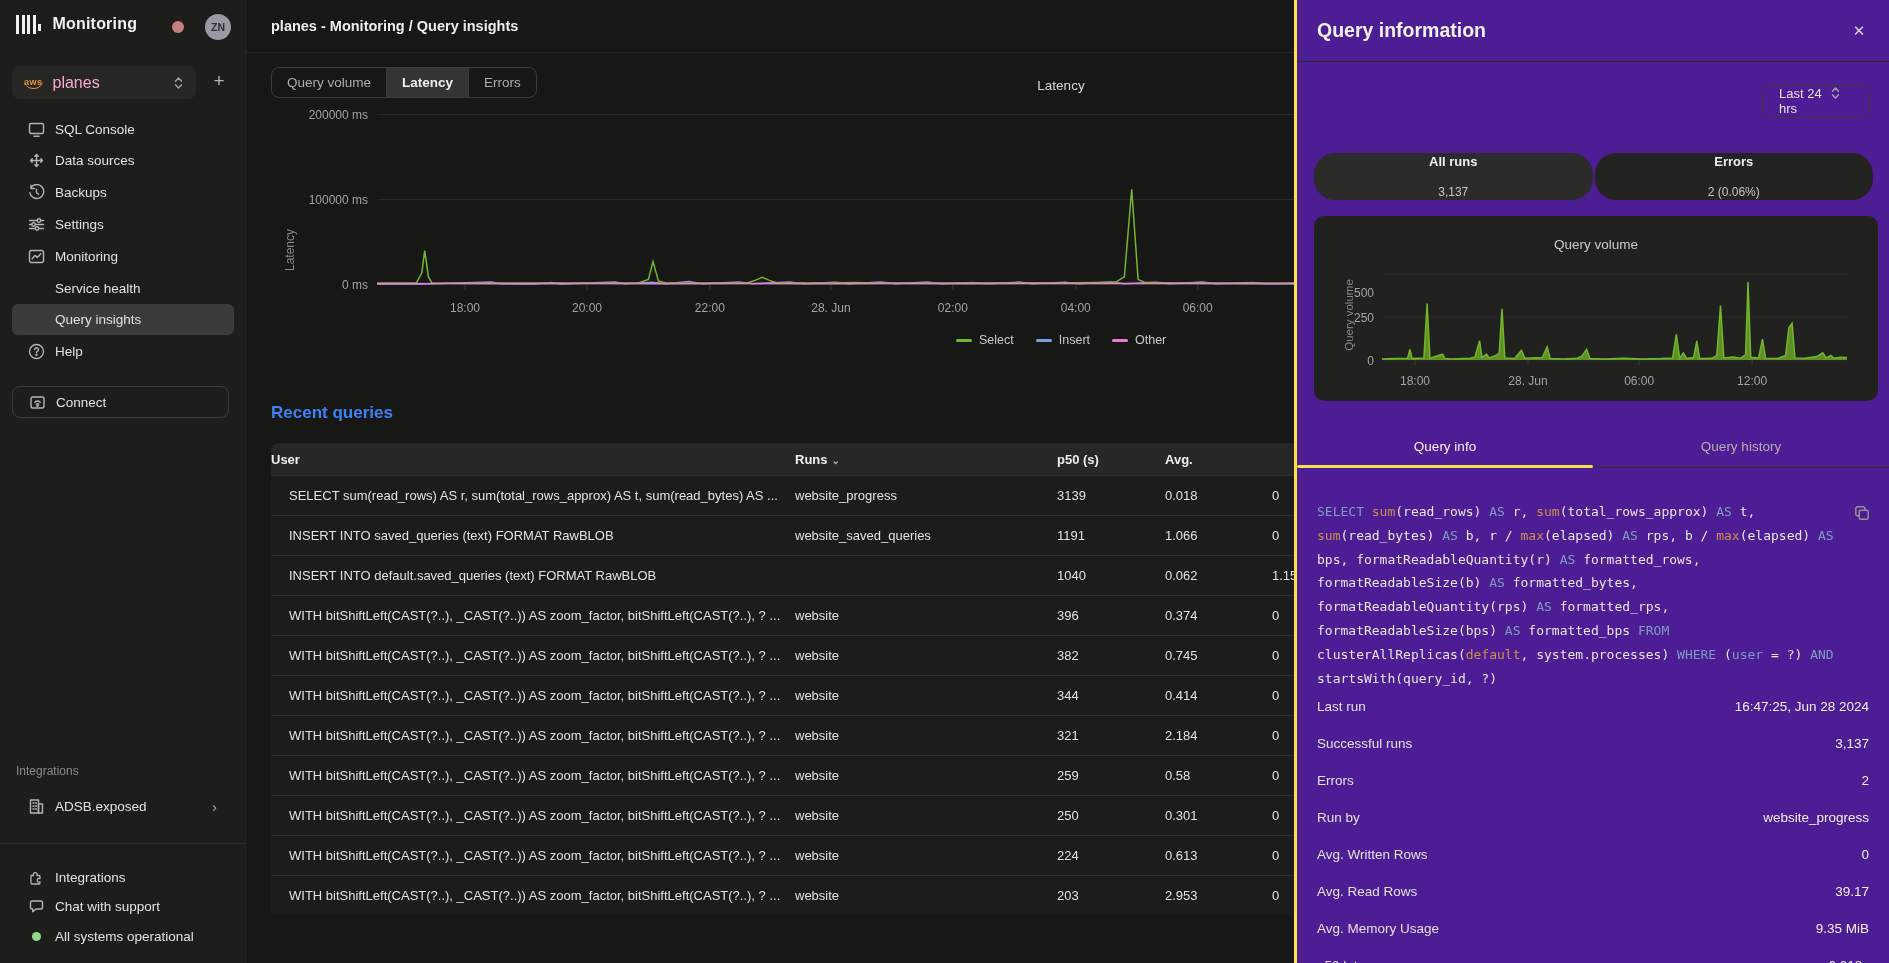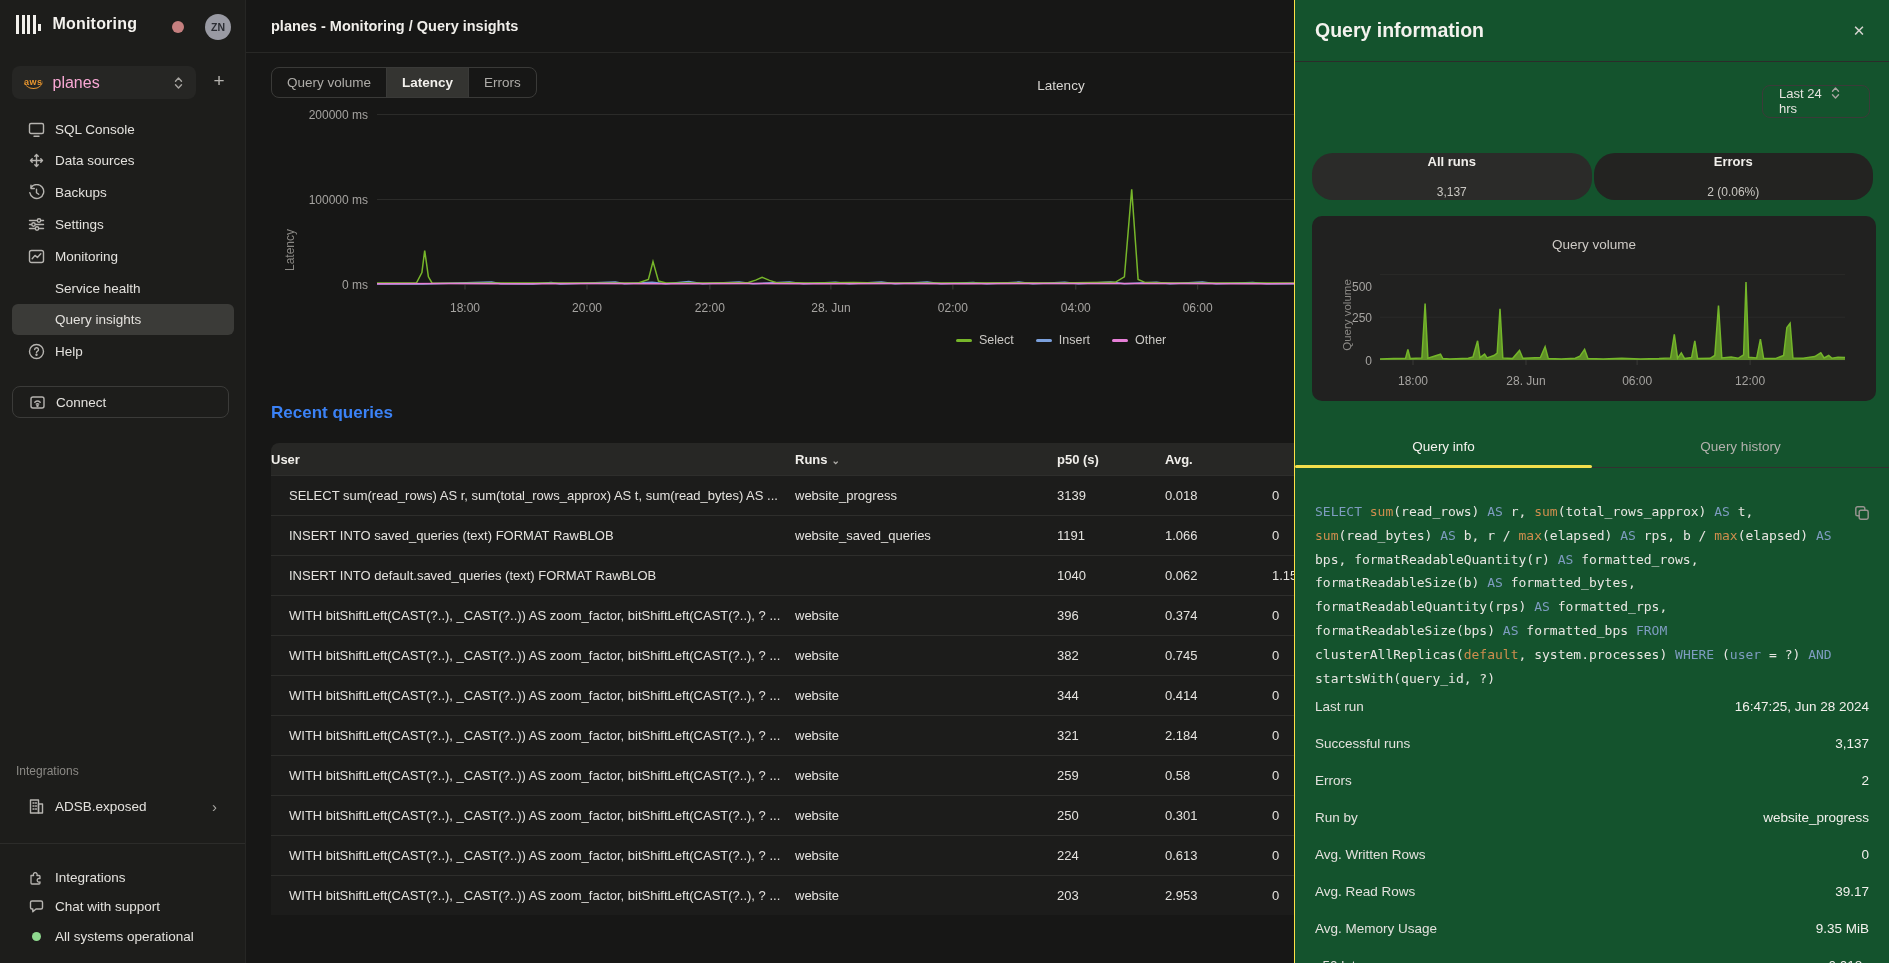--- a/index.html
+++ b/index.html
@@ -56,21 +56,21 @@
   .qtable { position:absolute; top:443px; left:25px; width:1121px; }
   .thead { display:grid; grid-template-columns:524px 262px 108px 107px 120px; height:32px; align-items:center; background:#272725; border-radius:8px 8px 0 0; }
   .thead > div { font-size:13px; font-weight:700; color:#f0eeea; }
   .thead .c-query { padding-left:18px; }
   .sort-chev { font-size:10px; color:#b3b1ad; margin-left:4px; }
   .trow { display:grid; grid-template-columns:524px 262px 108px 107px 120px; height:40px; align-items:center; background:#1c1c1b; border-top:1px solid #2e2e2c; cursor:pointer; }
   .trow > div { font-size:13px; color:#e4e2de; white-space:nowrap; overflow:hidden; }
   .trow .c-query { padding-left:18px; }
 
   
-  .panel { position:relative; width:595px; flex:0 0 595px; background:#14532d; border-left:1px solid #fde047; }
+  .panel { position:relative; width:595px; flex:0 0 595px; background:#4c1d95; border-left:3px solid #fde047; }
   .panel-header { position:absolute; top:0; left:0; right:0; height:62px; border-bottom:1px solid #2c2c2a; display:flex; align-items:center; }
   .panel-title { font-size:19.5px; font-weight:700; color:#f4f2ee; margin-left:20px; }
   .close-btn { position:absolute; right:20px; top:21px; width:20px; height:20px; font-size:15px; color:#d6d4d0; text-align:center; line-height:20px; cursor:pointer; }
   .range-btn { position:absolute; top:85px; right:19px; width:108px; height:33px; border:1px solid #3b3b39; border-radius:8px; display:flex; padding:0 28px 0 16px; cursor:pointer; }
   .range-label { flex:1; font-size:13px; color:#e6e4e0; }
   .segment { position:absolute; top:153px; left:17px; right:16px; height:47px; display:flex; gap:2px; border-radius:10px; overflow:hidden; }
   .seg-cell { flex:1; display:flex; flex-direction:column; align-items:center; justify-content:center; gap:16px; background:#232321; cursor:pointer;border-radius:21px; }
   .seg-cell.active { background:#2b2b29; }
   .seg-label { font-size:13px; font-weight:700; color:#f1efeb; }
   .seg-value { font-size:12px; color:#c9c7c2; }
@@ -417,21 +417,21 @@
         <span class="seg-value">2 (0.06%)</span>
       </div>
     </div>
 
     <div class="qv-card">
       <div class="qv-title">Query volume</div>
       <div class="qv-ylabel">Query volume</div>
       <div class="ytick-box" id="qv-yticks">
           <span class="ytick" style="bottom: -8px;">0</span>
           <span class="ytick" style="bottom: 34.7885px;">250</span>
-          <span class="ytick" style="bottom: 66px;">500</span>
+          <span class="ytick" style="bottom: 60px;">500</span>
         </div>
       <svg id="qv-plot" width="465" height="95" viewBox="0 0 465 95">
           <line x1="0" x2="465" y1="89.0" y2="89.0" stroke="#2b2b29" stroke-width="1"></line>
           <line x1="0" x2="465" y1="46.2" y2="46.2" stroke="#2b2b29" stroke-width="1"></line>
           <line x1="0" x2="465" y1="3.4" y2="3.4" stroke="#2b2b29" stroke-width="1"></line>
           <line x1="33.0" x2="33.0" y1="89" y2="94" stroke="#3a3a37" stroke-width="1"></line>
           <line x1="146.0" x2="146.0" y1="89" y2="94" stroke="#3a3a37" stroke-width="1"></line>
           <line x1="257.1" x2="257.1" y1="89" y2="94" stroke="#3a3a37" stroke-width="1"></line>
           <line x1="370.1" x2="370.1" y1="89" y2="94" stroke="#3a3a37" stroke-width="1"></line>
           <polygon points="0,89 0.0,88.0 13.9,87.6 25.6,87.3 27.9,78.4 30.2,87.6 41.9,86.9 45.1,32.5 47.9,87.3 60.5,83.2 62.8,87.6 69.8,88.0 88.3,87.3 93.0,85.9 97.6,69.8 100.0,86.6 104.6,83.2 107.0,86.9 113.9,84.5 117.2,82.2 120.0,37.7 122.8,86.9 132.5,87.6 139.5,79.4 142.8,87.3 160.4,86.6 165.1,75.7 168.3,87.6 181.3,88.0 195.3,87.3 199.9,85.2 204.6,78.4 207.9,87.6 223.2,88.0 241.8,87.3 260.4,88.0 279.0,87.6 290.6,86.9 294.3,63.3 297.6,87.3 301.3,81.8 304.6,87.6 311.6,86.6 314.8,69.8 317.6,87.6 330.1,87.3 334.8,84.5 338.5,34.6 341.8,86.9 351.1,85.9 358.1,87.3 363.6,83.9 366.0,11.1 368.7,86.3 376.7,86.9 380.4,68.1 383.6,87.3 395.3,87.6 403.6,84.5 406.9,56.5 410.1,52.2 412.9,86.9 423.2,87.3 434.8,85.6 440.8,81.8 444.1,86.9 448.7,84.5 452.0,87.3 458.0,86.3 465.0,86.6 465,89" fill="#74b62a" fill-opacity="0.75"></polygon>

